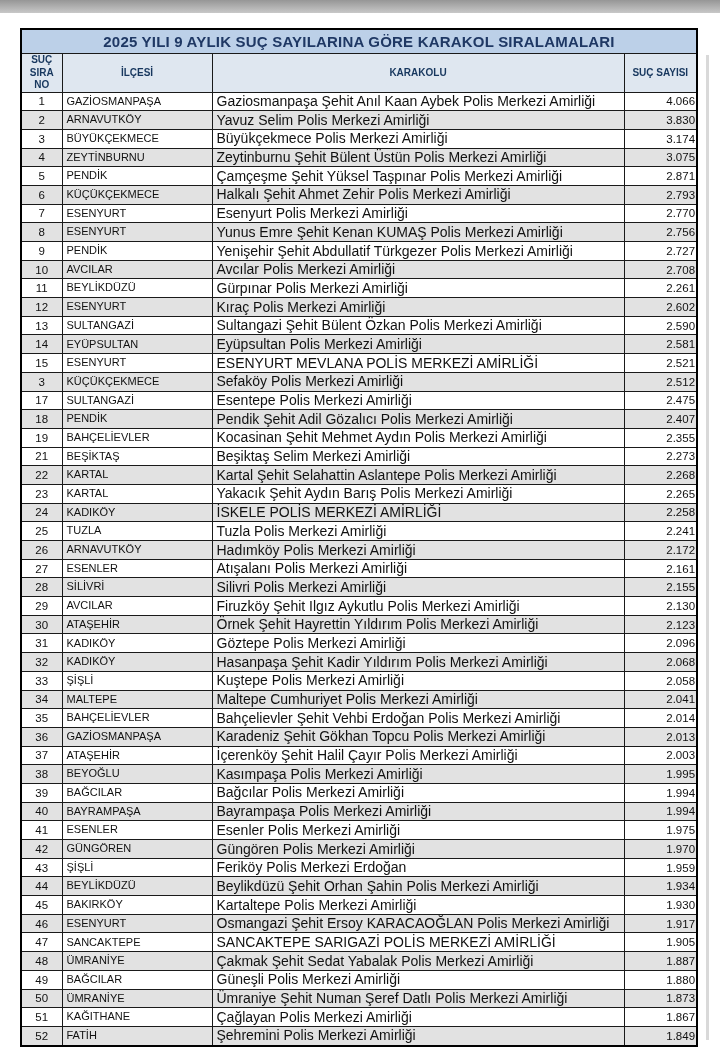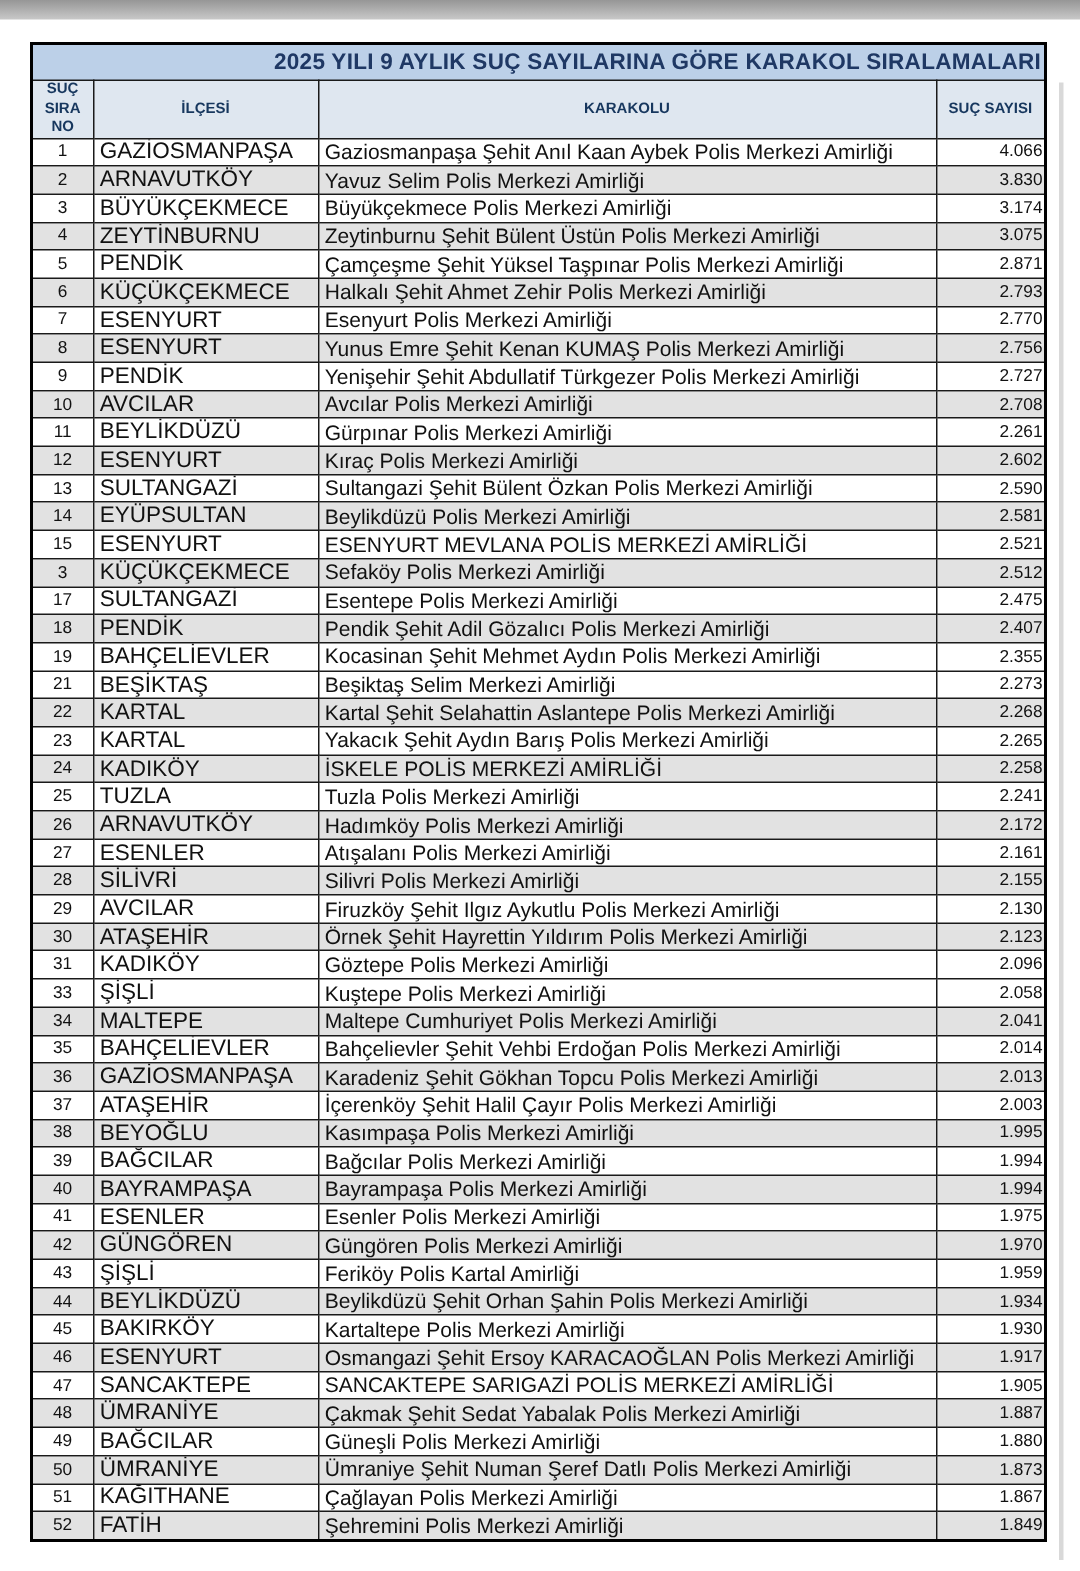--- a/index.html
+++ b/index.html
@@ -30,21 +30,21 @@
   .ranking th, .ranking td { border: 1px solid #1a1a1a; }
   col.c-no-col       { width: 41px; }
   col.c-district-col { width: 150px; }
   col.c-station-col  { width: 412px; }
   col.c-count-col    { width: 73px; }
 
   tr.title-row th {
     background: #bcd0e8;
     color: #1f3864;
     font-size: 15px; font-weight: bold;
-    height: 23px; text-align: right;
+    height: 23px; text-align: center;
     padding: 0 2px; letter-spacing: .2px;
     white-space: nowrap; overflow: hidden;
   }
   tr.head-row th {
     background: #dfe7f0;
     color: #17375e;
     font-size: 10px; font-weight: bold;
     text-align: center; vertical-align: middle;
     height: 36px; line-height: 1.25;
     padding: 0 2px;
@@ -54,21 +54,21 @@
     height: 17.7px;
     padding: 0 4px;
     line-height: 1.05;
     white-space: nowrap; overflow: hidden;
     background: #ffffff;
     vertical-align: middle;
   }
   tbody tr.alt td { background: #e2e2e2; }
   td.c-no, td.c-count { text-align: center; padding: 0 1px; }
   td.c-count { font-size: 11.5px; text-align: right; }
-  td.c-district { font-size: 15px; }
+  td.c-district { font-size: 11px; }
   td.c-station { font-size: 14px; }
 </style>
 </head>
 <body>
 
 <div class="photo-edge-top"></div>
 <div class="photo-edge-right"></div>
 
 <table class="ranking">
   <colgroup>
@@ -163,21 +163,21 @@
       </tr>
       <tr>
         <td class="c-no">13</td>
         <td class="c-district">SULTANGAZİ</td>
         <td class="c-station">Sultangazi Şehit Bülent Özkan Polis Merkezi Amirliği</td>
         <td class="c-count">2.590</td>
       </tr>
       <tr class="alt">
         <td class="c-no">14</td>
         <td class="c-district">EYÜPSULTAN</td>
-        <td class="c-station">Beylikdüzü Polis Merkezi Amirliği</td>
+        <td class="c-station">Eyüpsultan Polis Merkezi Amirliği</td>
         <td class="c-count">2.581</td>
       </tr>
       <tr>
         <td class="c-no">15</td>
         <td class="c-district">ESENYURT</td>
         <td class="c-station">ESENYURT MEVLANA POLİS MERKEZİ AMİRLİĞİ</td>
         <td class="c-count">2.521</td>
       </tr>
       <tr class="alt">
         <td class="c-no">3</td>
@@ -262,20 +262,26 @@
         <td class="c-district">ATAŞEHİR</td>
         <td class="c-station">Örnek Şehit Hayrettin Yıldırım Polis Merkezi Amirliği</td>
         <td class="c-count">2.123</td>
       </tr>
       <tr>
         <td class="c-no">31</td>
         <td class="c-district">KADIKÖY</td>
         <td class="c-station">Göztepe Polis Merkezi Amirliği</td>
         <td class="c-count">2.096</td>
       </tr>
+      <tr class="alt">
+        <td class="c-no">32</td>
+        <td class="c-district">KADIKÖY</td>
+        <td class="c-station">Hasanpaşa Şehit Kadir Yıldırım Polis Merkezi Amirliği</td>
+        <td class="c-count">2.068</td>
+      </tr>
       <tr>
         <td class="c-no">33</td>
         <td class="c-district">ŞİŞLİ</td>
         <td class="c-station">Kuştepe Polis Merkezi Amirliği</td>
         <td class="c-count">2.058</td>
       </tr>
       <tr class="alt">
         <td class="c-no">34</td>
         <td class="c-district">MALTEPE</td>
         <td class="c-station">Maltepe Cumhuriyet Polis Merkezi Amirliği</td>
@@ -325,21 +331,21 @@
       </tr>
       <tr class="alt">
         <td class="c-no">42</td>
         <td class="c-district">GÜNGÖREN</td>
         <td class="c-station">Güngören Polis Merkezi Amirliği</td>
         <td class="c-count">1.970</td>
       </tr>
       <tr>
         <td class="c-no">43</td>
         <td class="c-district">ŞİŞLİ</td>
-        <td class="c-station">Feriköy Polis Kartal Amirliği</td>
+        <td class="c-station">Feriköy Polis Merkezi Erdoğan</td>
         <td class="c-count">1.959</td>
       </tr>
       <tr class="alt">
         <td class="c-no">44</td>
         <td class="c-district">BEYLİKDÜZÜ</td>
         <td class="c-station">Beylikdüzü Şehit Orhan Şahin Polis Merkezi Amirliği</td>
         <td class="c-count">1.934</td>
       </tr>
       <tr>
         <td class="c-no">45</td>

